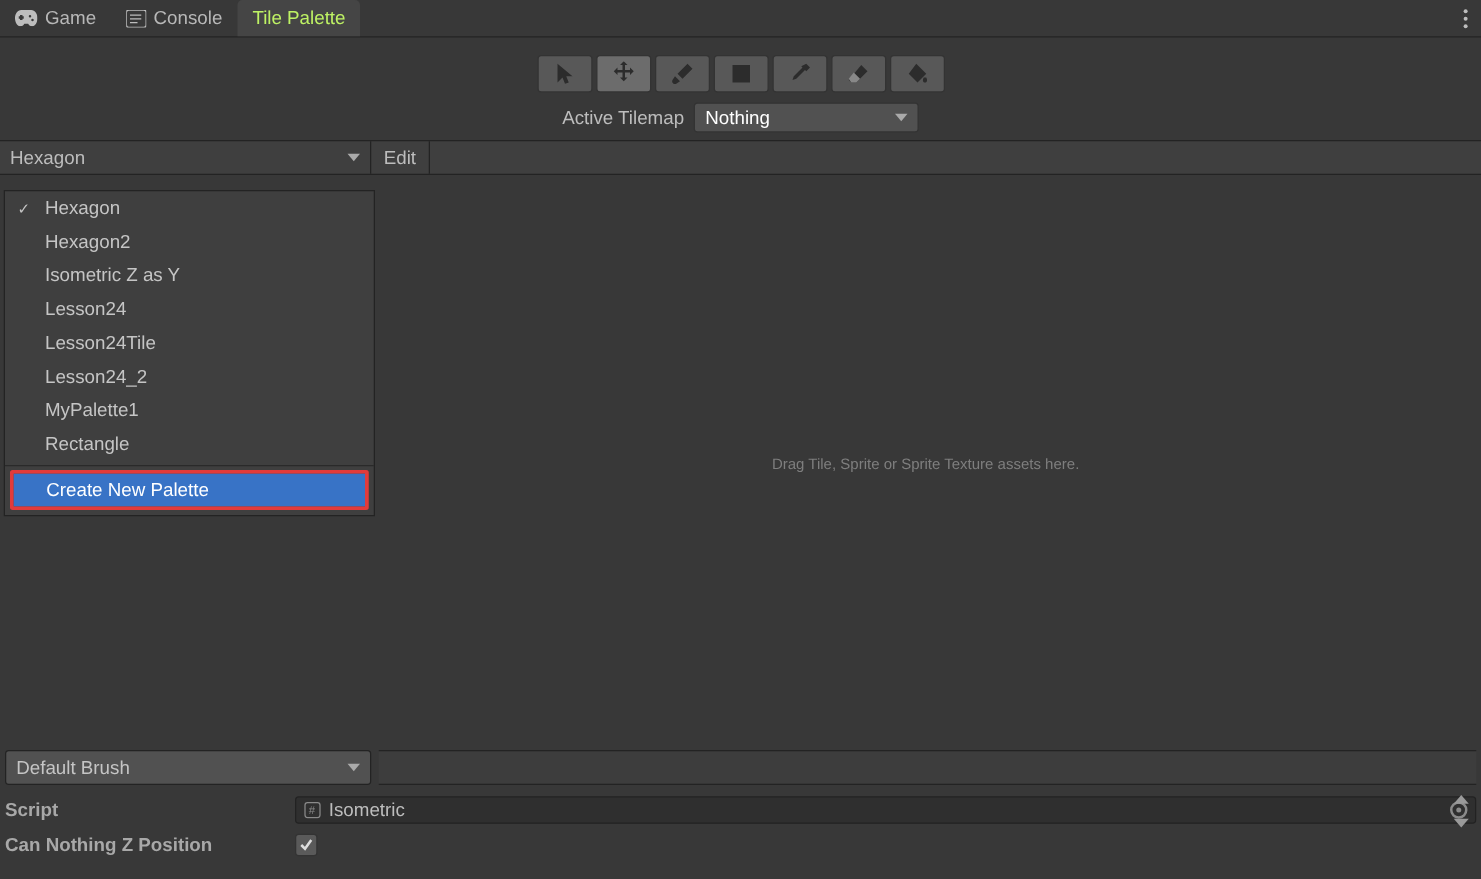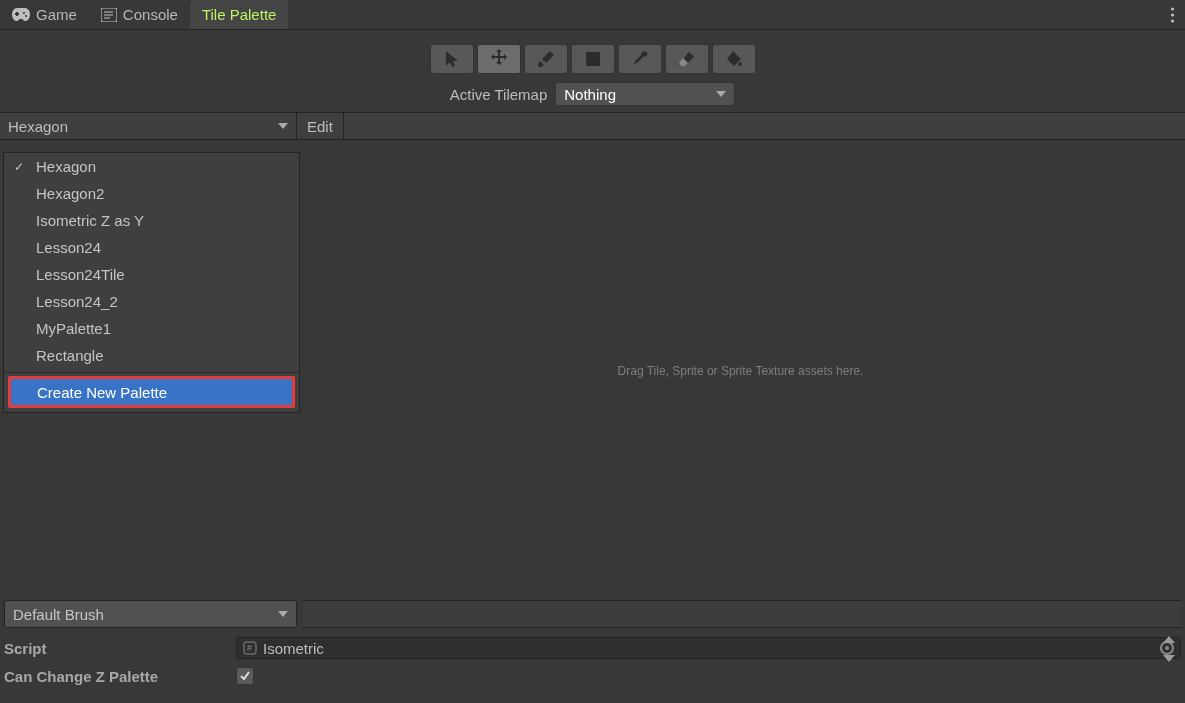--- a/index.html
+++ b/index.html
@@ -360,21 +360,21 @@
         <svg width="14" height="14" viewBox="0 0 14 14">
             <rect x="1" y="1" width="12" height="12" rx="2" fill="none" stroke="#8a8a8a"></rect>
             <text x="4" y="10" font-size="9" fill="#8a8a8a">#</text>
           </svg>
         <span>Isometric</span>
       </span>
       <span class="picker"></span>
     </div>
   </div>
   <div class="irow">
-    <div class="ilabel">Can Change Z Palette</div>
+    <div class="ilabel">Can Nothing Z Position</div>
     <div class="checkbox">
       <svg width="12" height="12" viewBox="0 0 12 12">
           <path d="M2 6l3 3 5-7" stroke="#ddd" stroke-width="2" fill="none"></path>
         </svg>
     </div>
   </div>
 </div>
 <div class="foldarrows">
   <span class="fa-up"></span>
   <span class="fa-down"></span>

